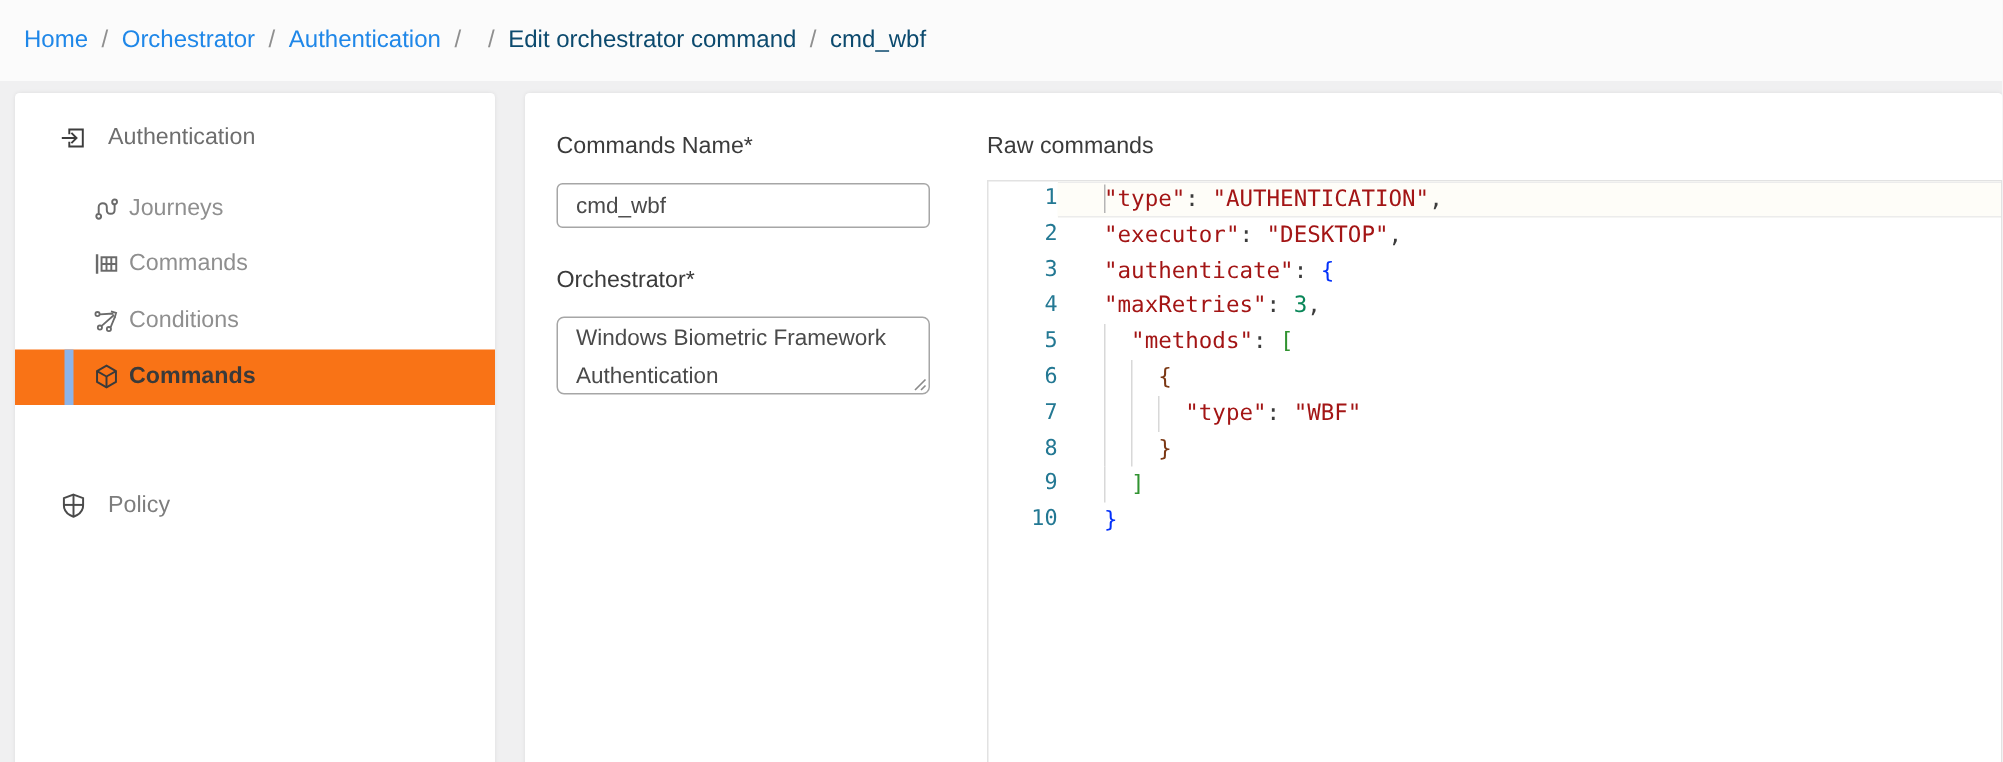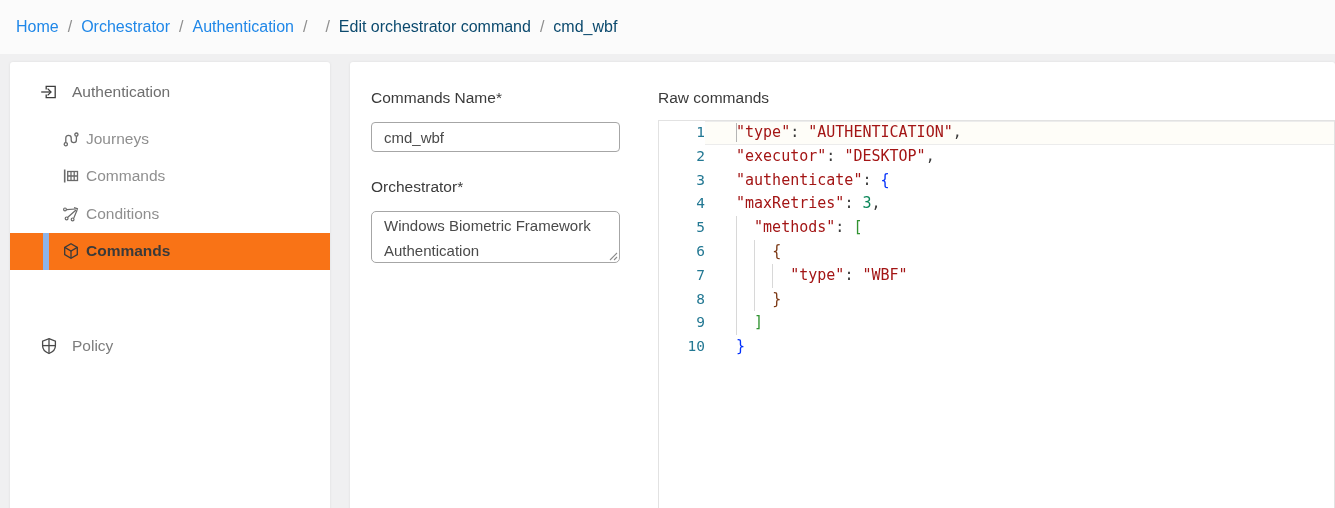--- a/index.html
+++ b/index.html
@@ -42,21 +42,21 @@
   }
   .side-item .s-icon { color:#6a6a6a; }
   .side-item.active { background:#f97316; color:#3a3a3a; font-weight:bold; }
   .side-item.active .s-icon { color:#3a3a3a; }
   .side-item.active::before {
     content:""; position:absolute; left:33px; top:0; bottom:0; width:6px;
     background:#8db4e8;
   }
   .side-policy {
     position:absolute; left:0; right:0; top:256px; height:37px;
-    display:flex; align-items:flex-end; gap:14px; padding-left:30px;
+    display:flex; align-items:center; gap:14px; padding-left:30px;
     color:#7d7d7d; font-size:15.5px; cursor:pointer;
   }
   .side-policy .s-icon { color:#4a4a4a; }
   .s-icon { width:18px; height:18px; flex:none; display:inline-flex; }
   .s-icon svg { width:18px; height:18px; }
   
   .fld-label { position:absolute; font-size:15.5px; color:#3b3b3b; }
   .lbl-name { left:21px; top:27px; }
   .lbl-desc { left:21px; top:116px; }
   .lbl-raw  { left:308px; top:27px; }

